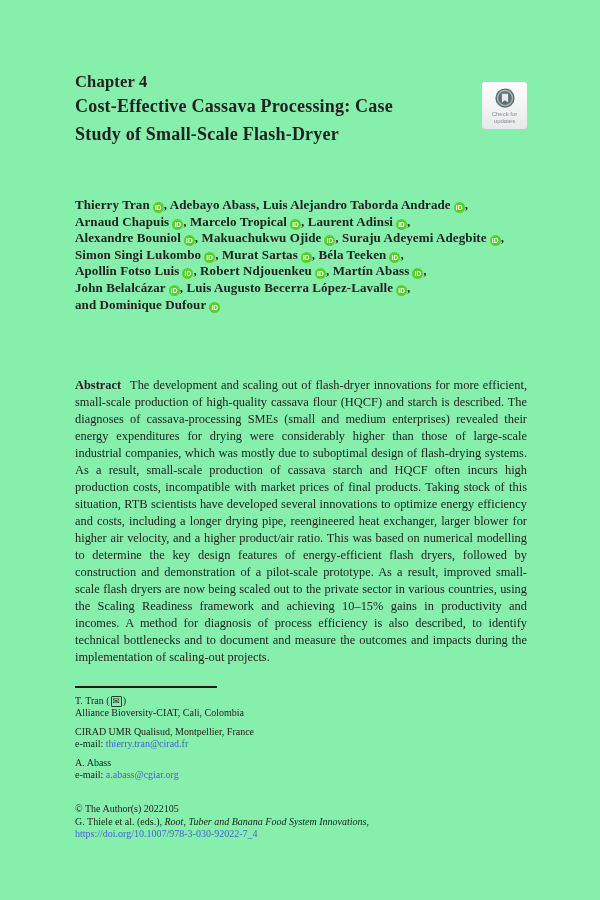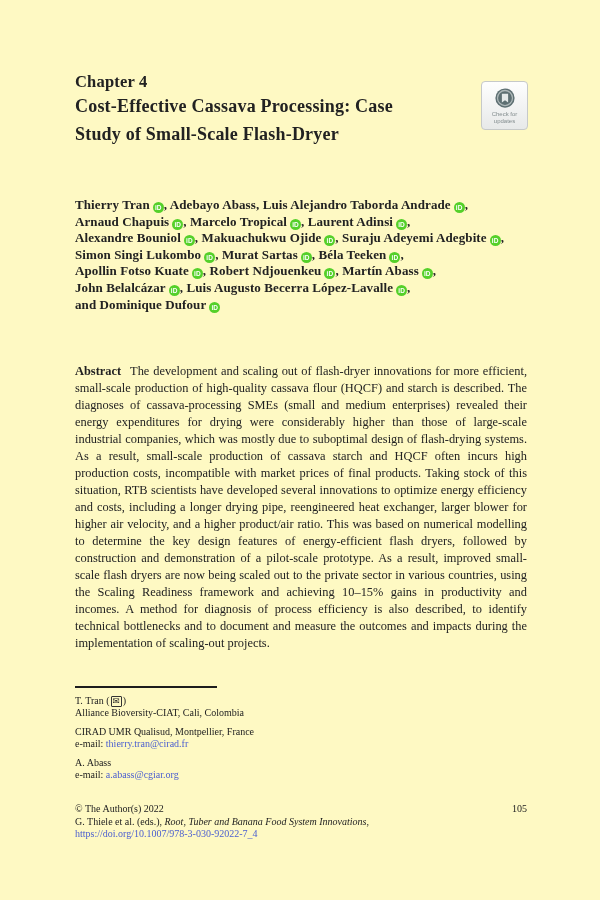--- a/index.html
+++ b/index.html
@@ -1,19 +1,19 @@
 <!DOCTYPE html>
 <html style="--link: #4a5ed0; --orcid-green: #55d02a; --crossmark-circle: #5d6f72;"><head>
 <meta charset="utf-8">
 <style>
   html,body{margin:0;padding:0;background:#ffffff;}
   .page{
     position:relative;
     width:600px;height:900px;
-    background:#fef9c3;
+    background:#86efac;
     font-family:"Liberation Serif", serif;
     color:#222222;
     overflow:hidden;
   }
   .chapter-label{
     position:absolute;left:75px;top:72px;
     font-size:16.5px;font-weight:bold;letter-spacing:.2px;
   }
   .chapter-title{
     position:absolute;left:75px;top:92px;width:460px;
@@ -40,33 +40,33 @@
   }
   .orcid-icon{
     display:inline-block;width:11px;height:11px;border-radius:50%;
     background:var(--orcid-green,#55d02a);color:#ffffff;
     font-family:"Liberation Sans", sans-serif;font-size:6.5px;font-weight:bold;
     line-height:11px;text-align:center;vertical-align:-1px;margin-left:3px;
     cursor:pointer;
   }
   
   .abstract{
-    position:absolute;left:75px;top:363px;width:452px;margin:0;
+    position:absolute;left:75px;top:377px;width:452px;margin:0;
     font-size:12.4px;line-height:17px;text-align:justify;
   }
   .abstract-label{font-weight:bold;margin-right:9px;}
   
   .footnote-area{
     position:absolute;left:75px;top:686px;width:452px;
     font-size:10px;line-height:12.4px;
   }
   .fn-rule{width:142px;border-top:2px solid #1d1d1d;margin-bottom:7px;}
   .fn-group{margin-bottom:6px;}
   .fn-group.gap-lg{margin-bottom:22px;}
-  .copyright-row{display:flex;justify-content:space-between;width:452px;}
+  .copyright-row{display:flex;justify-content:flex-start;width:452px;}
   .link{color:var(--link,#4a5ed0);text-decoration:none;cursor:pointer;}
   .envelope-icon{
     font-family:"DejaVu Sans", sans-serif;font-size:8.5px;
     display:inline-block;border:1px solid #333;border-radius:1px;
     line-height:9px;padding:0 1px;vertical-align:0px;margin:0 1px;
   }
   .book-title-italic{font-style:italic;}
 </style>
 </head>
 <body>
@@ -90,21 +90,21 @@
       <span>Check for</span><br>
       <span>updates</span>
     </span>
   </div>
 
   <div class="authors">
       <div class="author-line"><span>Thierry Tran</span><span class="orcid-icon">iD</span>, <span>Adebayo Abass</span>, <span>Luis Alejandro Taborda Andrade</span><span class="orcid-icon">iD</span>,</div>
       <div class="author-line"><span>Arnaud Chapuis</span><span class="orcid-icon">iD</span>, <span>Marcelo Tropical</span><span class="orcid-icon">iD</span>, <span>Laurent Adinsi</span><span class="orcid-icon">iD</span>,</div>
       <div class="author-line"><span>Alexandre Bouniol</span><span class="orcid-icon">iD</span>, <span>Makuachukwu Ojide</span><span class="orcid-icon">iD</span>, <span>Suraju Adeyemi Adegbite</span><span class="orcid-icon">iD</span>,</div>
       <div class="author-line"><span>Simon Singi Lukombo</span><span class="orcid-icon">iD</span>, <span>Murat Sartas</span><span class="orcid-icon">iD</span>, <span>Béla Teeken</span><span class="orcid-icon">iD</span>,</div>
-      <div class="author-line"><span>Apollin Fotso Kuate</span><span class="orcid-icon">iD</span>, <span>Robert Ndjouenkeu</span><span class="orcid-icon">iD</span>, <span>Martín Abass</span><span class="orcid-icon">iD</span>,</div>
+      <div class="author-line"><span>Apollin Fotso Luis</span><span class="orcid-icon">iD</span>, <span>Robert Ndjouenkeu</span><span class="orcid-icon">iD</span>, <span>Martín Abass</span><span class="orcid-icon">iD</span>,</div>
       <div class="author-line"><span>John Belalcázar</span><span class="orcid-icon">iD</span>, <span>Luis Augusto Becerra López-Lavalle</span><span class="orcid-icon">iD</span>,</div>
       <div class="author-line"><span>and Dominique Dufour</span><span class="orcid-icon">iD</span></div>
     </div>
 
   <p class="abstract">
     <span class="abstract-label">Abstract</span><span>The development and scaling out of flash-dryer innovations for more efficient, small-scale production of high-quality cassava flour (HQCF) and starch is described. The diagnoses of cassava-processing SMEs (small and medium enterprises) revealed their energy expenditures for drying were considerably higher than those of large-scale industrial companies, which was mostly due to suboptimal design of flash-drying systems. As a result, small-scale production of cassava starch and HQCF often incurs high production costs, incompatible with market prices of final products. Taking stock of this situation, RTB scientists have developed several innovations to optimize energy efficiency and costs, including a longer drying pipe, reengineered heat exchanger, larger blower for higher air velocity, and a higher product/air ratio. This was based on numerical modelling to determine the key design features of energy-efficient flash dryers, followed by construction and demonstration of a pilot-scale prototype. As a result, improved small-scale flash dryers are now being scaled out to the private sector in various countries, using the Scaling Readiness framework and achieving 10–15% gains in productivity and incomes. A method for diagnosis of process efficiency is also described, to identify technical bottlenecks and to document and measure the outcomes and impacts during the implementation of scaling-out projects.</span>
   </p>
 
   <div class="footnote-area">
     <div class="fn-rule"></div>

